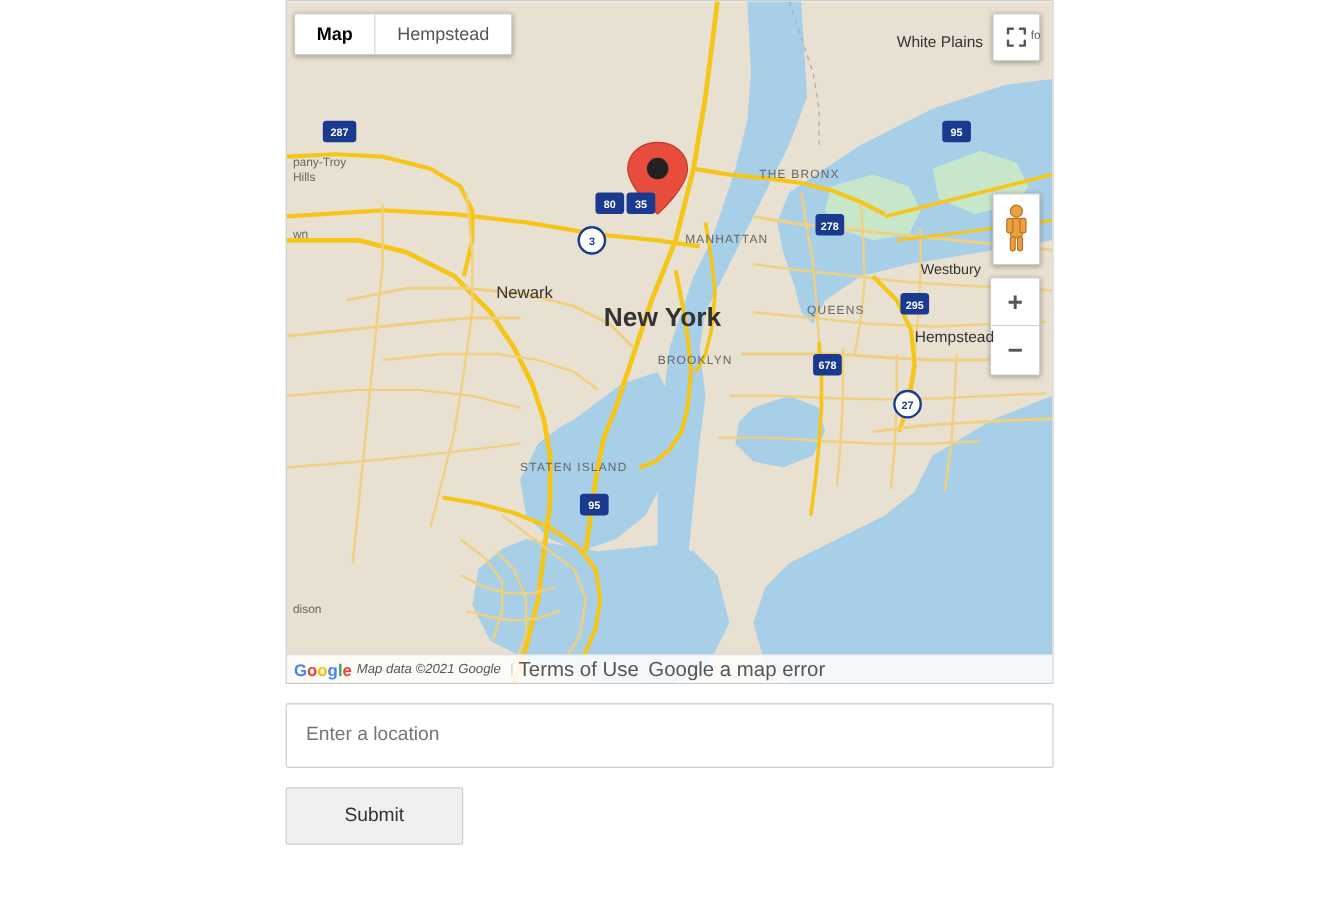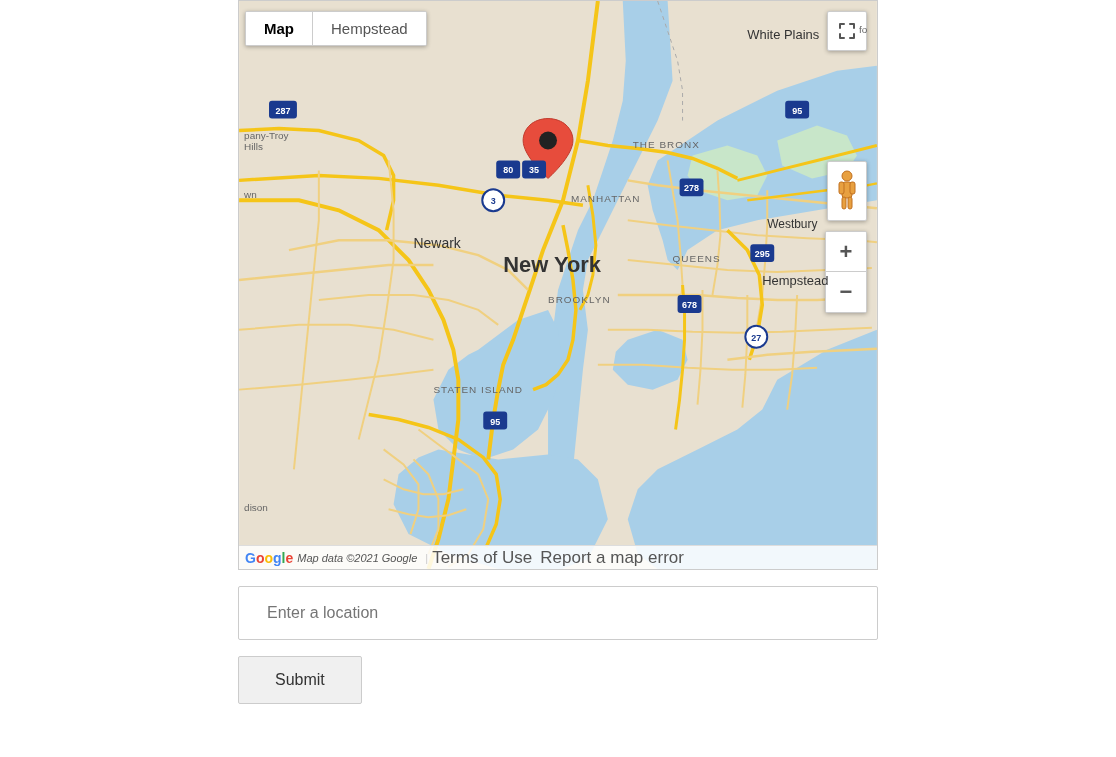--- a/index.html
+++ b/index.html
@@ -182,35 +182,35 @@
     
     .location-input-wrapper {
       width: 640px;
       margin-top: 16px;
     }
     .location-input {
       width: 100%;
       height: 54px;
       border: 1px solid #ccc;
       border-radius: 2px;
-      padding: 0 28px;
+      padding: 0 16px;
       font-size: 16px;
       color: #999;
       outline: none;
     }
 
     
     .submit-wrapper {
       width: 640px;
       margin-top: 16px;
       display: flex;
       justify-content: flex-start;
     }
     .submit-btn {
-      padding: 14px 36px;
+      padding: 14px 48px;
       font-size: 16px;
       background: #f0f0f0;
       border: 1px solid #ccc;
       border-radius: 2px;
       cursor: pointer;
       color: #333;
       font-family: Arial, sans-serif;
     }
   </style>
 </head>
@@ -394,21 +394,21 @@
           <span class="g-red">o</span>
           <span class="g-yellow">o</span>
           <span class="g-blue">g</span>
           <span class="g-green">l</span>
           <span class="g-red">e</span>
       </div>
       <span class="attribution-text">Map data ©2021 Google</span>
       <span class="separator">|</span>
       <a href="#">Terms of Use</a>
       <span class="separator"> </span>
-      <a href="#">Report a map error</a>
+      <a href="#">Google a map error</a>
     </div>
   </div>
 
   <div class="location-input-wrapper">
     <input class="location-input" type="text" placeholder="Enter a location" style="">
   </div>
 
   <div class="submit-wrapper">
     <button class="submit-btn">Submit</button>
   </div>

